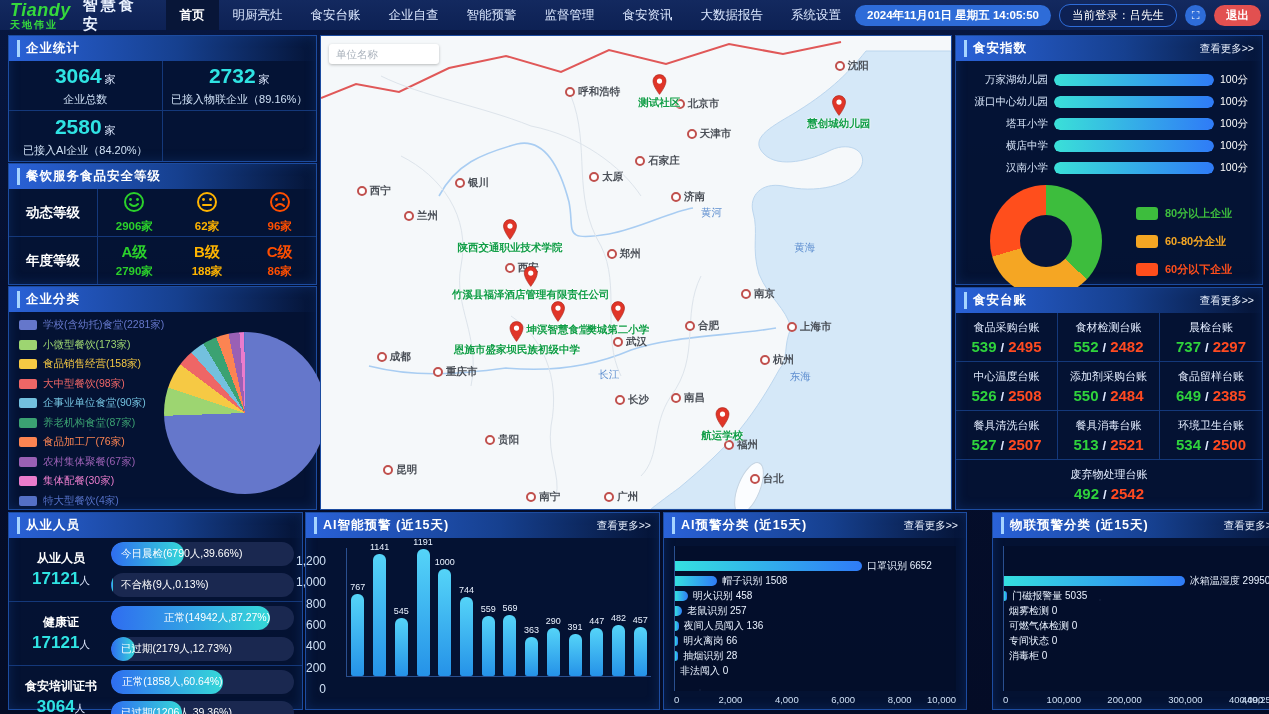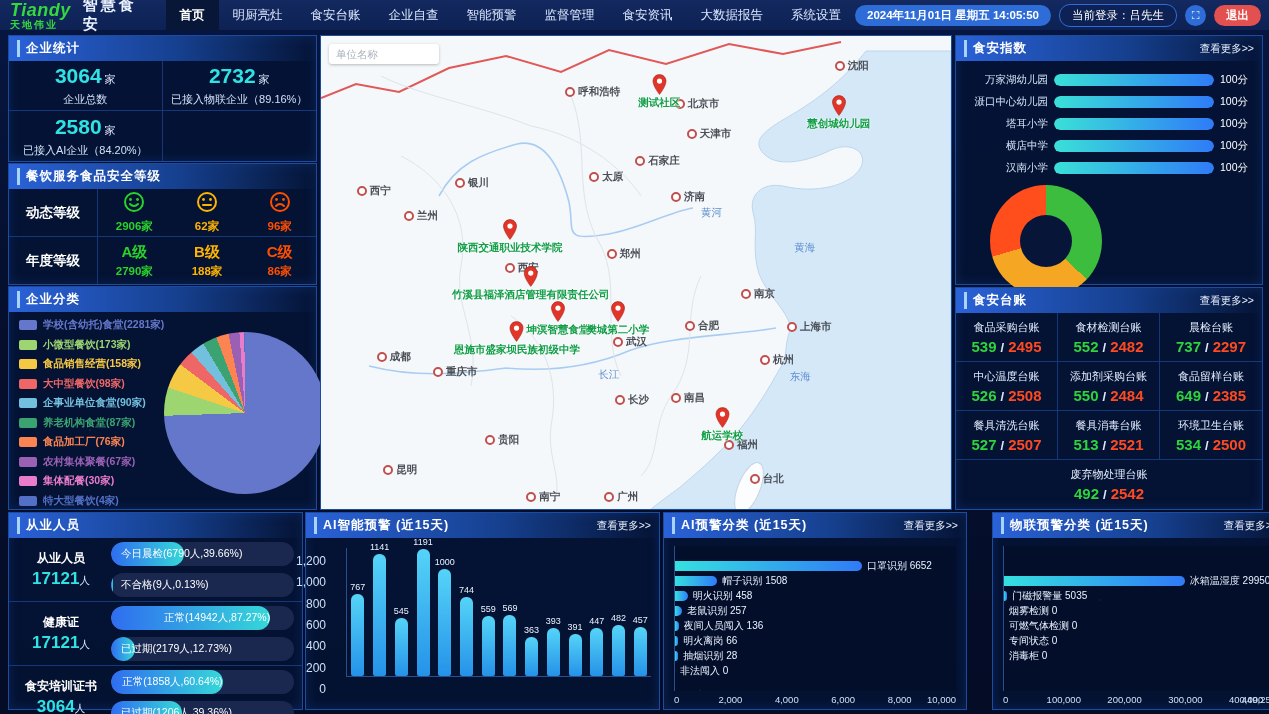--- a/index.html
+++ b/index.html
@@ -46,21 +46,21 @@
   .grade-body{flex:1;display:flex;flex-direction:column;}
   .grade-row{flex:1;display:flex;align-items:stretch;}
   .grade-row + .grade-row{border-top:1px solid #14387a;}
   .grade-lbl{flex:0 0 88px;display:flex;align-items:center;justify-content:center;color:#fff;font-size:13.5px;font-weight:700;border-right:1px solid #14387a;}
   .grade-items{flex:1;display:flex;}
   .grade-item{flex:1;display:flex;flex-direction:column;align-items:center;justify-content:center;gap:2px;}
   .grade-item .cnt{font-size:11.5px;font-weight:700;}
   .grade-item .gname{font-size:15px;font-weight:700;}
   
   .cat-body{flex:1;display:flex;align-items:center;padding:6px 10px;}
-  .cat-legend{flex:1;display:flex;flex-direction:column;gap:5.5px;font-weight:bold;}
+  .cat-legend{flex:1;display:flex;flex-direction:column;gap:5.5px;}
   .cat-li{display:flex;align-items:center;gap:6px;font-size:10.5px;white-space:nowrap;}
   .cat-li .sw{width:18px;height:10px;border-radius:2px;flex:0 0 18px;}
   .pie{width:162px;height:162px;border-radius:50%;flex:0 0 162px;margin-right:4px;}
   
   .mapp{background:#f4f8fb;overflow:hidden;}
   .map-inner{position:relative;flex:1;}
   .map-search{position:absolute;left:8px;top:8px;width:96px;height:20px;border:none;border-radius:3px;background:#fff;box-shadow:0 1px 3px rgba(0,0,0,.25);font-size:10.5px;padding:0 7px;color:#333;z-index:6;outline:none;}
   .map-search::placeholder{color:#aab2bc;}
   .city{position:absolute;display:flex;align-items:center;gap:3px;transform:translate(-4px,-4px);z-index:3;}
   .city .dot{width:6px;height:6px;border-radius:50%;background:#fff;border:2px solid #c0504d;}
@@ -506,20 +506,34 @@
         <div class="idx-row">
           <span class="il">汉南小学</span>
           <div class="track">
             <div class="fill" style="width: 100%;"></div>
           </div>
           <span class="score">100分</span>
         </div>
       </div>
     <div class="donut-wrap">
       <div class="donut" id="idx-donut" style="background: conic-gradient(rgb(61, 189, 61) 0deg, rgb(61, 189, 61) 133.2deg, rgb(245, 166, 35) 133.2deg, rgb(245, 166, 35) 253.8deg, rgb(255, 78, 28) 253.8deg, rgb(255, 78, 28) 360deg);"></div>
+      <div class="donut-legend">
+          <div class="dl-item">
+            <span class="sw" style="background: rgb(61, 189, 61);"></span>
+            <span style="color: rgb(61, 189, 61);">80分以上企业</span>
+          </div>
+          <div class="dl-item">
+            <span class="sw" style="background: rgb(245, 166, 35);"></span>
+            <span style="color: rgb(245, 166, 35);">60-80分企业</span>
+          </div>
+          <div class="dl-item">
+            <span class="sw" style="background: rgb(255, 78, 28);"></span>
+            <span style="color: rgb(255, 78, 28);">60分以下企业</span>
+          </div>
+        </div>
     </div>
   </div>
 
   <div class="panel" style="left:955px;top:287px;width:306px;height:221px;">
     <div class="phead">
       <span class="ttl">食安台账</span>
       <span class="more">查看更多&gt;&gt;</span>
     </div>
     <div class="ledger-grid">
         <div class="ledger-cell">
@@ -668,21 +682,21 @@
             </div>
             <div class="bar-slot">
               <span class="bval">569</span>
               <div class="vbar" style="height: 60.6933px;"></div>
             </div>
             <div class="bar-slot">
               <span class="bval">363</span>
               <div class="vbar" style="height: 38.72px;"></div>
             </div>
             <div class="bar-slot">
-              <span class="bval">393</span>
+              <span class="bval">290</span>
               <div class="vbar" style="height: 47.8933px;"></div>
             </div>
             <div class="bar-slot">
               <span class="bval">391</span>
               <div class="vbar" style="height: 41.7067px;"></div>
             </div>
             <div class="bar-slot">
               <span class="bval">447</span>
               <div class="vbar" style="height: 47.68px;"></div>
             </div>

